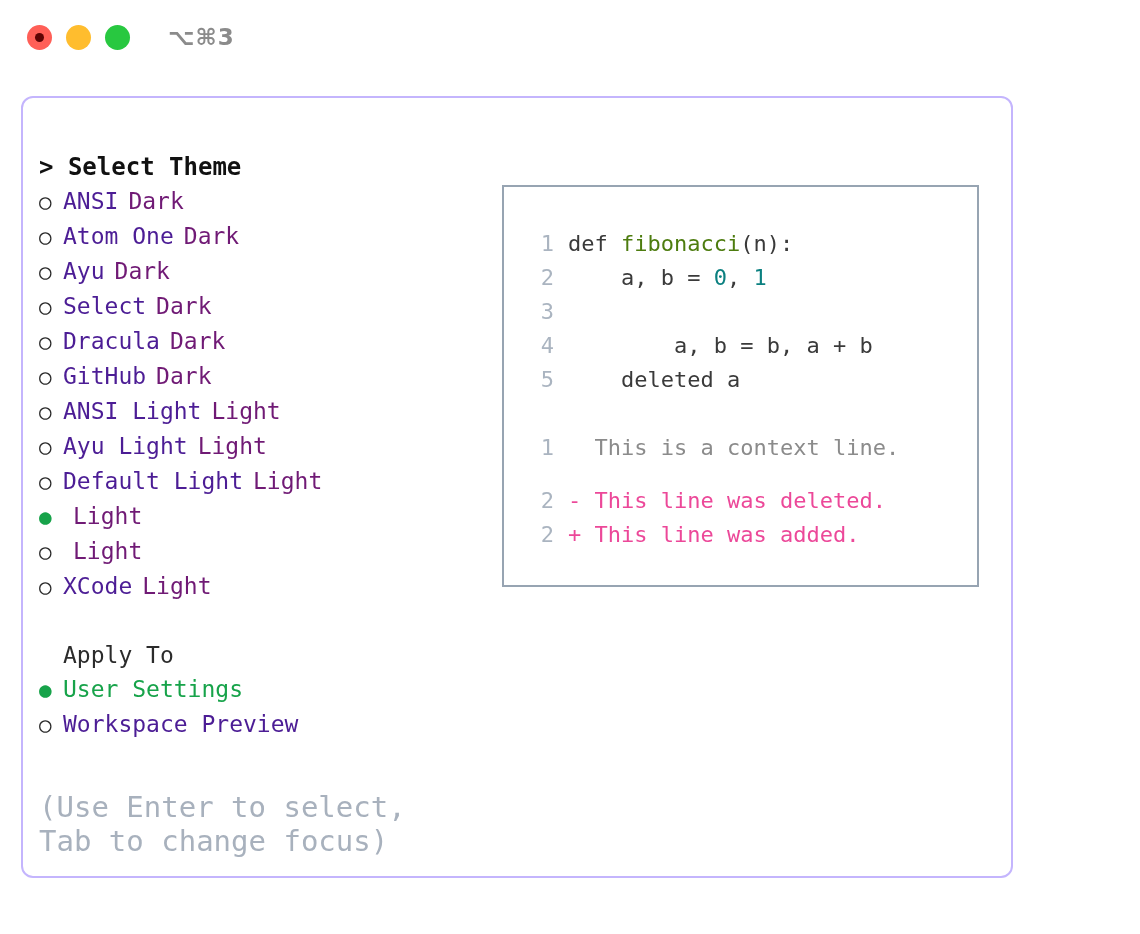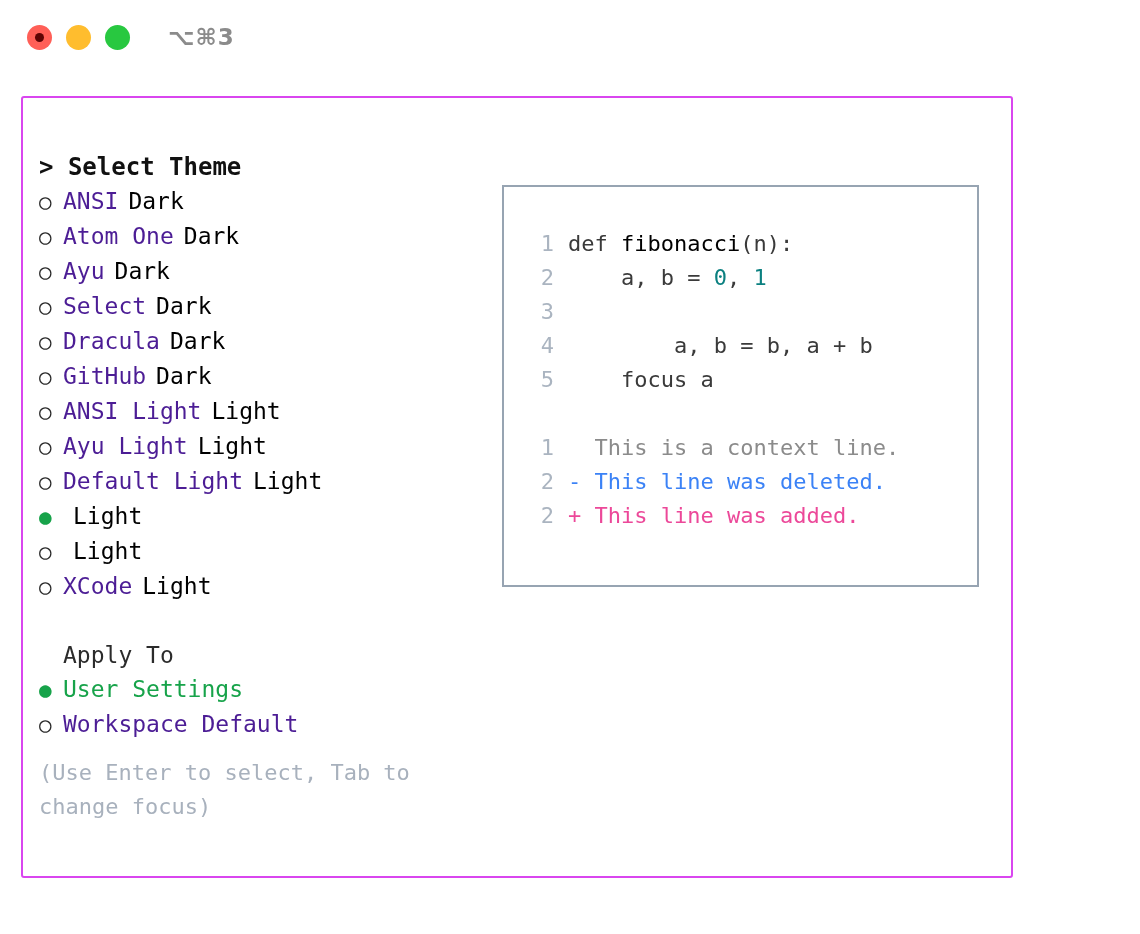--- a/index.html
+++ b/index.html
@@ -62,22 +62,22 @@
     font-weight: bold;
     color: #8b8b8b;
     letter-spacing: 1px;
   }
   
   .panel {
     position: absolute;
     left: 21px; top: 96px;
     width: 992px;
     height: 782px;
-    border: 2px solid #d946ef;
-    border-radius: 3px;
+    border: 2px solid #c4b5fd;
+    border-radius: 12px;
     background: #ffffff;
     box-sizing: border-box;
   }
   .columns {
     position: absolute;
     left: 0; top: 0;
     width: 100%; height: 100%;
   }
   
   .left-col {
@@ -104,34 +104,34 @@
     display: inline-block;
     width: 24px;
     flex: 0 0 24px;
     font-size: 21px;
     color: #2b2b2b;
   }
   .opt-row.selected .bullet,
   .opt-row.selected .opt-name { color: #17a34a; }
   .opt-name { color: #4c1d95; }
   .opt-variant {
-    color: #000000;
+    color: #701a75;
     margin-left: 10px;
   }
   .subhead {
     font-size: 23px;
     color: #2b2b2b;
     line-height: 34px;
     padding-left: 24px;
     white-space: pre;
   }
   .spacer { height: 34px; }
   .hint {
-    margin-top: 14px;
-    font-size: 22px;
+    margin-top: 48px;
+    font-size: 29px;
     color: #a8b1bd;
     line-height: 34px;
     width: 400px;
   }
   
   .right-col {
     position: absolute;
     left: 479px; top: 52px;
     width: 500px;
   }
@@ -158,26 +158,26 @@
     white-space: pre;
   }
   .lineno {
     width: 28px;
     flex: 0 0 28px;
     text-align: right;
     color: #aab4c0;
     margin-right: 14px;
   }
   .code-text { color: #3a3a3a; }
-  .tok-fn   { color: #000000; text-align: center; }
+  .tok-fn   { color: #4d7c0f; text-align: center; }
   .tok-call { color: #1f8cc4; }
   .tok-num  { color: #0b8080; }
   .gap { height: 34px; }
   .diff-ctx { color: #8b8b8b; }
-  .diff-del { color: #3b82f6; }
+  .diff-del { color: #ec4899; margin-top: 19px; }
   .diff-add { color: #ec4899; }
 </style>
 </head>
 <body>
 
 <div class="window">
 
   <div class="titlebar">
     <div class="lights">
       <span class="light red"></span>
@@ -203,33 +203,33 @@
             <div class="opt-row"><span class="bullet">○</span><span class="opt-name">Ayu Light</span><span class="opt-variant">Light</span></div>
             <div class="opt-row"><span class="bullet">○</span><span class="opt-name">Default Light</span><span class="opt-variant">Light</span></div>
             <div class="opt-row selected"><span class="bullet">●</span><span class="opt-variant">Light</span></div>
             <div class="opt-row"><span class="bullet">○</span><span class="opt-variant">Light</span></div>
             <div class="opt-row"><span class="bullet">○</span><span class="opt-name">XCode</span><span class="opt-variant">Light</span></div>
           </div>
         <div class="spacer"></div>
         <div class="subhead">Apply To</div>
         <div id="apply-list">
             <div class="opt-row selected"><span class="bullet">●</span><span class="opt-name">User Settings</span></div>
-            <div class="opt-row"><span class="bullet">○</span><span class="opt-name">Workspace Default</span></div>
+            <div class="opt-row"><span class="bullet">○</span><span class="opt-name">Workspace Preview</span></div>
           </div>
         <div class="hint">(Use Enter to select, Tab to change focus)</div>
       </div>
 
       <div class="right-col">
         <div class="code-box">
           <div id="code-lines">
               <div class="code-line"><span class="lineno">1</span><span><span class="code-text">def </span><span class="tok-fn">fibonacci</span><span class="code-text">(n):</span></span></div>
               <div class="code-line"><span class="lineno">2</span><span><span class="code-text">    a, b = </span><span class="tok-num">0</span><span class="code-text">, </span><span class="tok-num">1</span></span></div>
               <div class="code-line"><span class="lineno">3</span></div>
               <div class="code-line"><span class="lineno">4</span><span><span class="code-text">        a, b = b, a + b</span></span></div>
-              <div class="code-line"><span class="lineno">5</span><span><span class="code-text">    focus a</span></span></div>
+              <div class="code-line"><span class="lineno">5</span><span><span class="code-text">    deleted a</span></span></div>
             </div>
           <div class="gap"></div>
           <div id="diff-lines">
               <div class="code-line"><span class="lineno">1</span><span class="diff-ctx">  This is a context line.</span></div>
               <div class="code-line"><span class="lineno">2</span><span class="diff-del">- This line was deleted.</span></div>
               <div class="code-line"><span class="lineno">2</span><span class="diff-add">+ This line was added.</span></div>
             </div>
         </div>
       </div>
 

